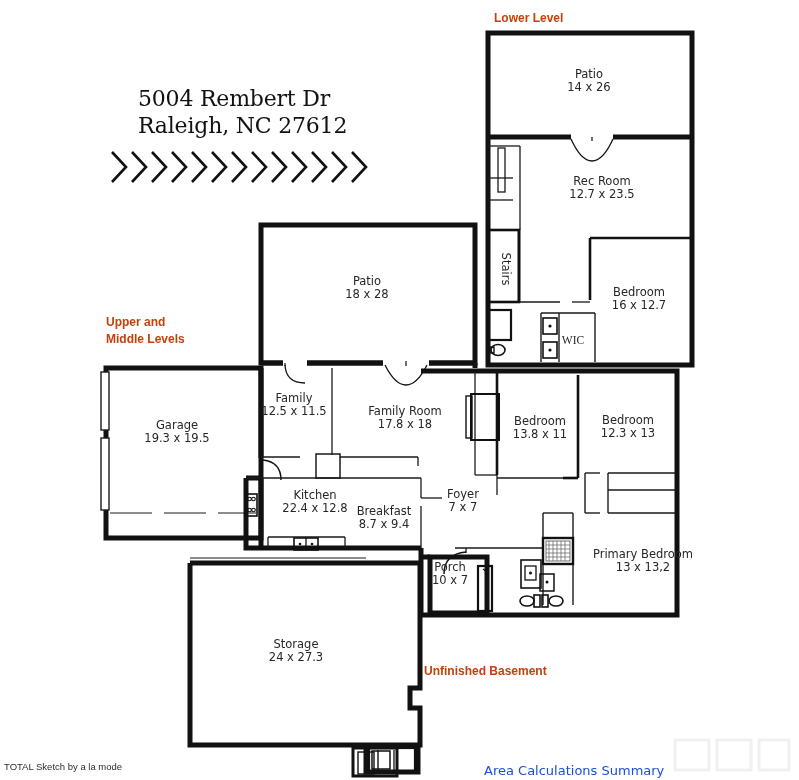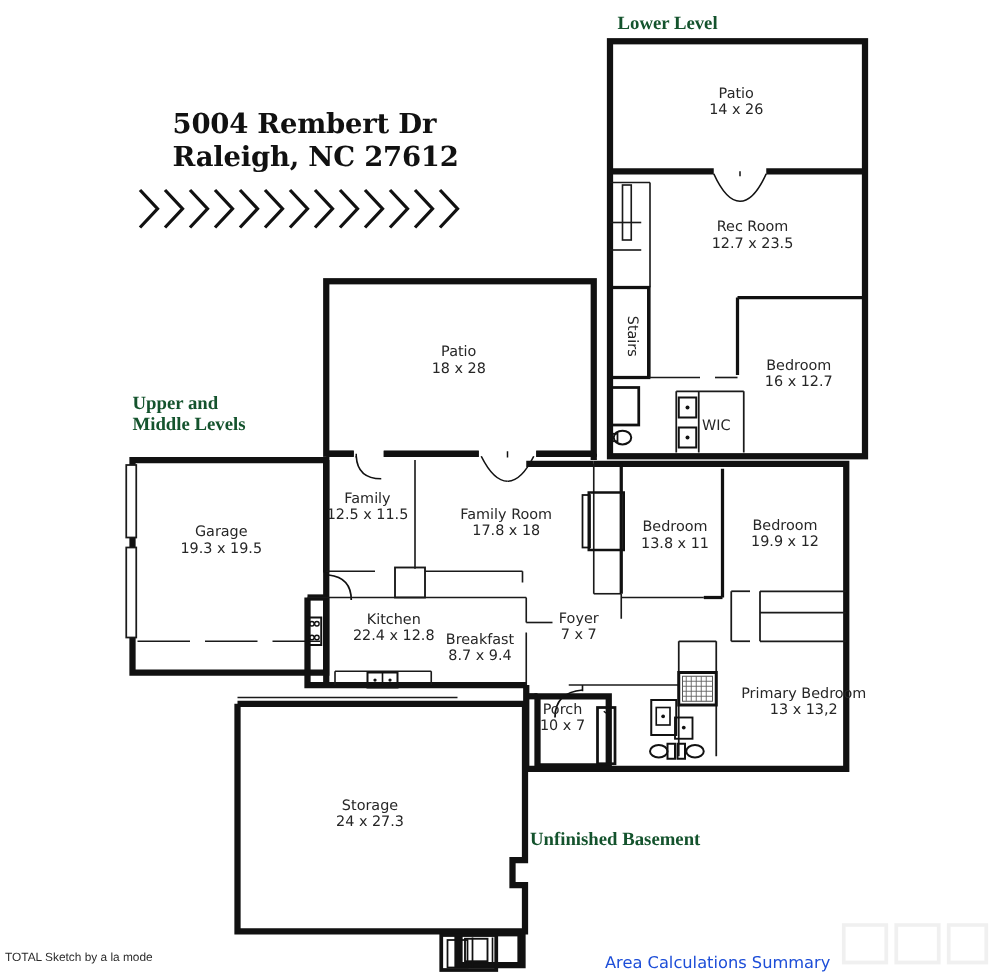--- a/index.html
+++ b/index.html
@@ -24,35 +24,35 @@
   svg.plan {
     position: absolute;
     left: 0; top: 0;
     width: 799px;
     height: 780px;
     display: block;
   }
   .addr {
     position: absolute;
     font-family: "DejaVu Serif", serif;
-    font-weight: bold;
+    font-weight: normal;
     font-size: 22px;
     letter-spacing: -0.2px;
     white-space: nowrap;
     color: #111111;
   }
   .addr-l1 { left: 138px; top: 86px; }
   .addr-l2 { left: 138px; top: 113px; }
 
   .sect-title {
     position: absolute;
-    font-family: Liberation Serif, serif;
+    font-family: Liberation Sans, sans-serif;
     font-weight: bold;
-    font-size: 15px;
-    color: #14532d;
+    font-size: 12px;
+    color: #c2410c;
     white-space: nowrap;
   }
   .t-lower  { left: 494px; top: 11px; }
   .t-upper1 { left: 106px; top: 315px; }
   .t-upper2 { left: 106px; top: 332px; }
   .t-base   { left: 424px; top: 664px; }
 
   .rm {
     position: absolute;
     text-align: center;
@@ -330,21 +330,21 @@
       </div>
       <div class="rm" style="left: 602px; top: 175px;">
         <span class="nm">Rec Room</span>
         <span class="dm">12.7 x 23.5</span>
       </div>
       <div class="rm" style="left: 639px; top: 286px;">
         <span class="nm">Bedroom</span>
         <span class="dm">16 x 12.7</span>
       </div>
       <div class="rot" style="left: 506px; top: 269px;"><span class="nm">Stairs</span></div>
-      <div class="rm" style="left: 573px; top: 334px;">
+      <div class="rm" style="left: 573px; top: 334px; font-family: Liberation Serif, serif;">
         <span class="nm">WIC</span>
       </div>
       <div class="rm" style="left: 367px; top: 275px;">
         <span class="nm">Patio</span>
         <span class="dm">18 x 28</span>
       </div>
       <div class="rm" style="left: 177px; top: 419px;">
         <span class="nm">Garage</span>
         <span class="dm">19.3 x 19.5</span>
       </div>
@@ -367,21 +367,21 @@
       <div class="rm" style="left: 463px; top: 488px;">
         <span class="nm">Foyer</span>
         <span class="dm">7 x 7</span>
       </div>
       <div class="rm" style="left: 540px; top: 415px;">
         <span class="nm">Bedroom</span>
         <span class="dm">13.8 x 11</span>
       </div>
       <div class="rm" style="left: 628px; top: 414px;">
         <span class="nm">Bedroom</span>
-        <span class="dm">19.9 x 12</span>
+        <span class="dm">12.3 x 13</span>
       </div>
       <div class="rm" style="left: 625px; top: 548px; padding-left: 36px;">
         <span class="nm">Primary Bedroom</span>
         <span class="dm">13 x 13,2</span>
       </div>
       <div class="rm" style="left: 450px; top: 561px;">
         <span class="nm">Porch</span>
         <span class="dm">10 x 7</span>
       </div>
       <div class="rm" style="left: 296px; top: 638px;">

